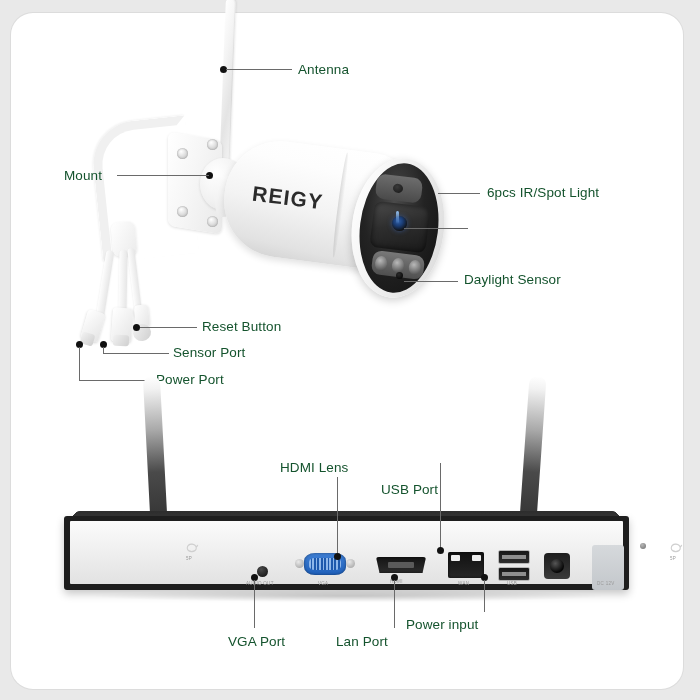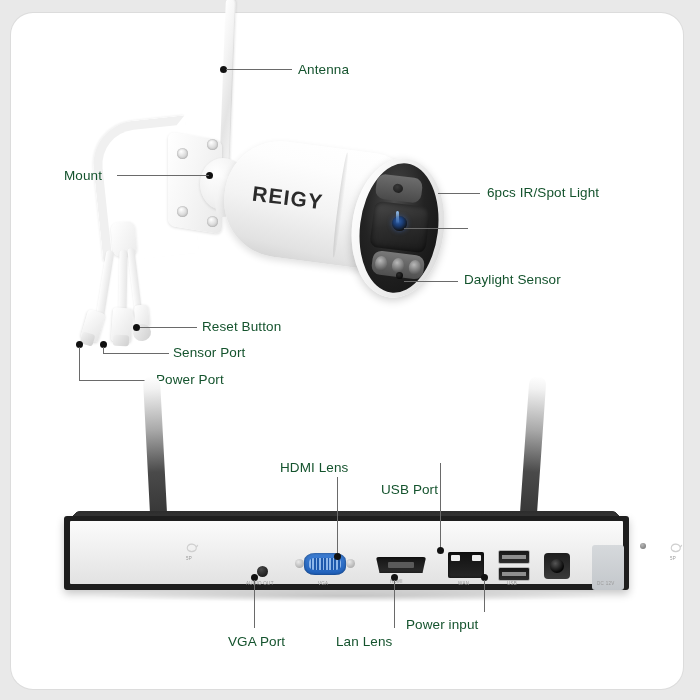--- a/index.html
+++ b/index.html
@@ -418,19 +418,19 @@
     <span class="lbl" style="left:381px;top:67px;margin-top:36px;">USB Port</span>
     <div class="lead v" style="left:440px;top:83px;height:88px;"></div>
     <div class="dot" style="left:437px;top:167px;"></div>
 
     <div class="dot" style="left:251px;top:194px;"></div>
     <div class="lead v" style="left:254px;top:200px;height:48px;"></div>
     <span class="lbl" style="left:228px;top:255px;">VGA Port</span>
 
     <div class="dot" style="left:391px;top:194px;"></div>
     <div class="lead v" style="left:394px;top:200px;height:48px;"></div>
-    <span class="lbl" style="left:336px;top:255px;">Lan Lens</span>
+    <span class="lbl" style="left:336px;top:255px;">Lan Port</span>
 
     <div class="dot" style="left:481px;top:194px;"></div>
     <div class="lead v" style="left:484px;top:200px;height:32px;"></div>
     <span class="lbl" style="left:406px;top:238px;">Power input</span>
   </div>
 </div>
 
 </body></html>

